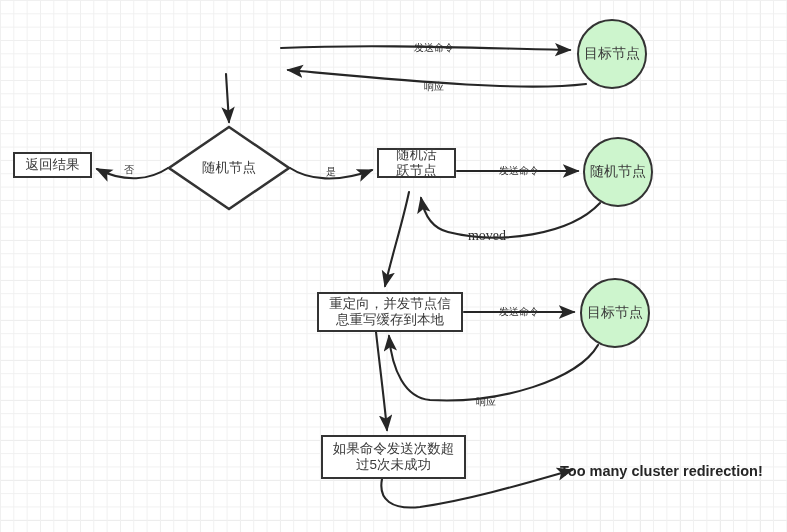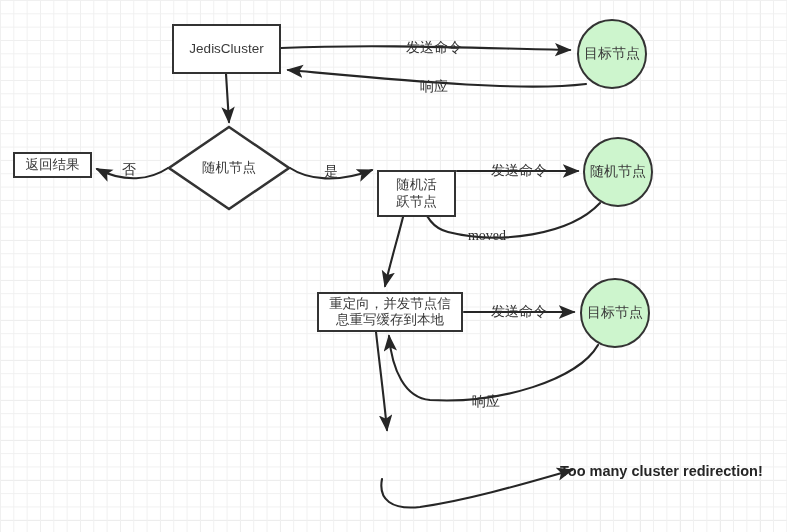--- a/index.html
+++ b/index.html
@@ -63,21 +63,21 @@
     width: 100%; height: 100%;
     display: flex;
     align-items: center;
     justify-content: center;
     font-size: 13.5px;
     color: #3a3a3a;
   }
   .edge-label {
     position: absolute;
     background: transparent;
-    font-size: 14px;
+    font-size: 10px;
     color: #2e2e2e;
     white-space: nowrap;
     transform: translate(-50%, -50%);
     text-align: center;
   }
   .edge-label.latin { font-size: 14px; font-family: Liberation Serif, serif; }
   .terminal-text {
     position: absolute;
     font-size: 14.5px;
     font-weight: bold;
@@ -118,59 +118,60 @@
       <path d="M464,312 L574,312"></path>
 
       <path d="M598,345 C 578,380 500,404 430,400 C 405,398 392,370 389,336"></path>
 
       <path d="M376,332 C 380,368 384,398 387,430"></path>
 
       <path d="M382,479 C 378,500 392,510 420,507 C 470,500 530,482 572,470"></path>
     </g>
   </svg>
 
-  <div class="node box" style="left:172px; top:24px; width:109px; height:50px;">
-    <span>JedisCluster</span>
-  </div>
 
   <div class="node circle" style="left:577px; top:19px; width:70px; height:70px;">
     <span>目标节点</span>
   </div>
 
   <div class="node box" style="left:13px; top:152px; width:79px; height:26px;">
     <span>返回结果</span>
   </div>
 
   <div class="diamond-wrap" style="left:167px; top:125px; width:124px; height:86px;">
     <svg width="124" height="86" viewBox="0 0 124 86">
       <polygon points="62,2 122,43 62,84 2,43" fill="#ffffff" stroke="#333333" stroke-width="2.5" stroke-linejoin="miter"></polygon>
     </svg>
     <div class="diamond-label">
       <span>随机节点</span>
     </div>
   </div>
 
-  <div class="node box" style="left:377px; top:170px; width:79px; height:47px;">
+  <div class="node box" style="left:377px; top:148px; width:79px; height:30px;">
     <span>随机活
 跃节点</span>
   </div>
 
   <div class="node box" style="left:317px; top:292px; width:146px; height:40px;">
     <span>重定向，并发节点信
 息重写缓存到本地</span>
   </div>
 
   <div class="node circle" style="left:583px; top:137px; width:70px; height:70px;">
     <span>随机节点</span>
   </div>
 
   <div class="node circle" style="left:580px; top:278px; width:70px; height:70px;">
     <span>目标节点</span>
   </div>
 
+  <div class="node box" style="left:321px; top:435px; width:145px; height:44px;">
+    <span>如果命令发送次数超
+过5次未成功</span>
+  </div>
 
   <div class="terminal-text" style="left:560px; top:471px;">
     <span>Too many cluster redirection!</span>
   </div>
 
   <div class="edge-label" style="left:434px; top:48px;">
     <span>发送命令</span>
   </div>
 
   <div class="edge-label" style="left:434px; top:87px;">

